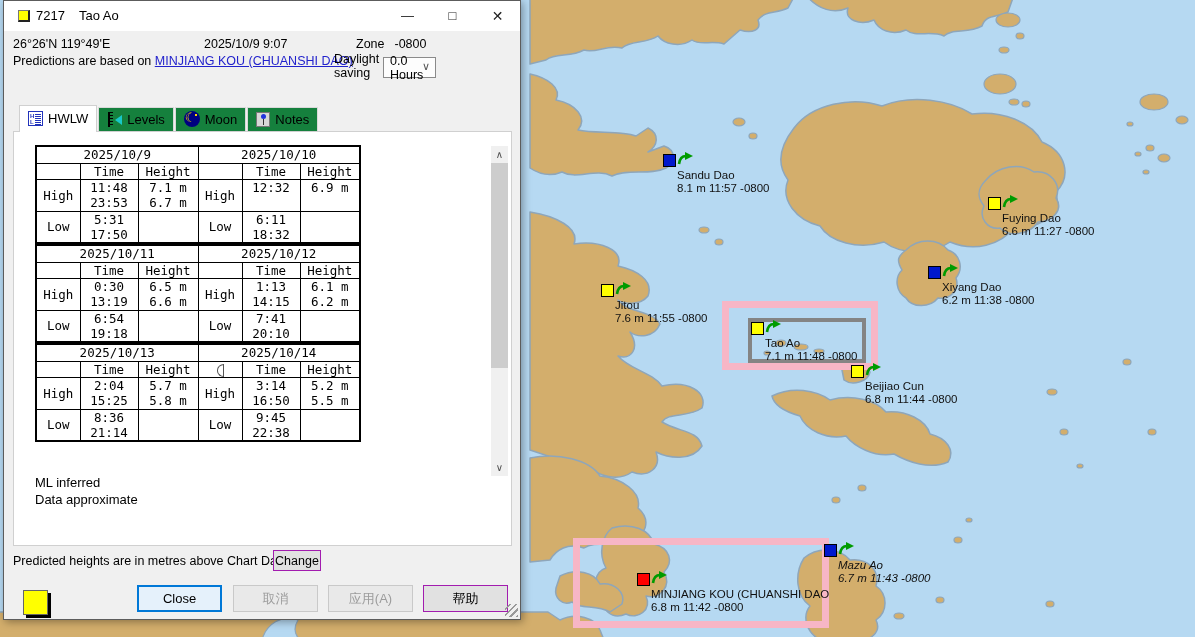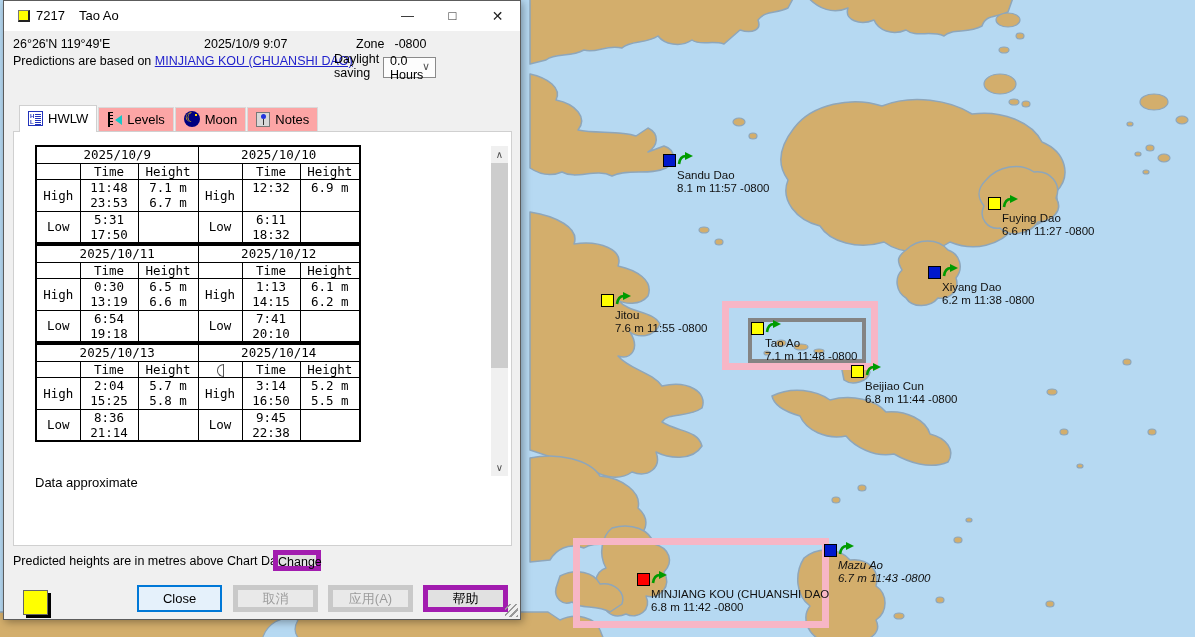--- a/index.html
+++ b/index.html
@@ -39,21 +39,21 @@
   .hdr-zone span+span { margin-left:10px; }
   .hdr-pred { position:absolute; left:9px; top:23px; }
   .hdr-pred a { color:#2222cc; text-decoration:underline; }
   .dls-label { position:absolute; left:330px; top:21px; line-height:14px; }
   .combo { position:absolute; left:379px; top:26px; width:53px; height:21px; background:#fdfdfd;
            border:1px solid #8a8a8a; font-size:12.5px; display:flex; align-items:center; padding-left:6px; }
   .combo .chev { position:absolute; right:5px; top:2px; color:#555; font-size:11px; }
 
   
   .tabs { position:absolute; left:15px; top:104px; display:flex; align-items:flex-end; }
-  .tab { display:flex; align-items:center; gap:5px; padding:3px 8px 4px; height:24px; background:#fca5a5;
+  .tab { display:flex; align-items:center; gap:5px; padding:3px 8px 4px; height:24px; background:#15803d;
          border:1px solid #d9d9d9; border-bottom:none; font-size:13px; margin-right:1px; position:relative; }
   .tab.active { background:#fff; height:27px; z-index:3; margin-bottom:-1px; border-color:#d0d0d0; }
 
   .ic { display:inline-block; position:relative; }
   .ic-hwlw { width:15px; height:15px; border:1px solid #2233bb; background:#fff; }
   .ic-hwlw i { position:absolute; left:1px; font-style:normal; font-weight:bold; font-size:6px; color:#2233bb; line-height:6px; }
   .ic-hwlw i:nth-child(1){ top:1px; } .ic-hwlw i:nth-child(2){ top:7px; }
   .ic-hwlw u { position:absolute; right:1px; width:6px; height:5px; text-decoration:none;
                background:repeating-linear-gradient(#2233bb 0 1px, transparent 1px 2px); }
   .ic-hwlw u:nth-child(3){ top:2px; } .ic-hwlw u:nth-child(4){ top:8px; }
@@ -86,21 +86,21 @@
   
   .sbar { position:absolute; right:3px; top:14px; width:17px; height:330px; background:#f0f0f0; }
   .sbar .arr { position:absolute; left:0; width:17px; height:17px; color:#505050; font-size:10px;
                text-align:center; line-height:17px; }
   .sbar .arr.up{ top:0; } .sbar .arr.dn{ bottom:0; }
   .sbar .thumb { position:absolute; left:0; top:17px; width:17px; height:205px; background:#cdcdcd; }
 
   .notes { position:absolute; left:21px; top:342px; width:462px; font-size:13px; line-height:17px; color:#000; }
 
   .datum-row { position:absolute; left:9px; top:553px; font-size:12.5px; color:#000; }
-  .btn { font-size:13px; color:#000; background:#e1e1e1; border:5px solid #a21caf; text-align:center; cursor:default; }
+  .btn { font-size:13px; color:#000; background:#e1e1e1; border:1px solid #a21caf; text-align:center; cursor:default; }
   .btn-change { position:absolute; left:269px; top:549px; width:48px; height:21px; font-size:12.5px; }
   .btn-row-btn { position:absolute; top:584px; width:85px; height:27px; }
   .btn-close { left:133px; background:#e5f1fb; border:2px solid #0078d7; }
   .btn-cancel { left:229px; } .btn-apply { left:324px; }
   .btn-cancel, .btn-apply { background:#e9e9e9; border-color:#c9c9c9; color:#9c9c9c; }
   .btn-help { left:419px; }
 
   .swatch { position:absolute; left:19px; top:589px; width:25px; height:25px; background:#ffff00;
             border:1px solid #666; box-shadow:3px 3px 0 0 #000; }
   .grip { position:absolute; right:2px; bottom:2px; width:13px; height:13px;
@@ -197,21 +197,21 @@
     <span class="st-marker" data-marker="blue"></span>
     <svg class="st-arrow" width="18" height="16" viewBox="0 0 18 16">
         <path d="M2,14 Q3,6 9,6" fill="none" stroke="#009b00" stroke-width="2.6"></path>
         <path d="M8,2 L16,6 L8,10 Z" fill="#009b00"></path>
       </svg>
     <div class="st-label">
         <div>Xiyang Dao</div>
         <div>6.2 m 11:38 -0800</div>
       </div>
   </div>
-  <div class="station" style="left:601px;top:294px;">
+  <div class="station" style="left:601px;top:284px;">
     <span class="st-marker" data-marker="yellow"></span>
     <svg class="st-arrow" width="18" height="16" viewBox="0 0 18 16">
         <path d="M2,14 Q3,6 9,6" fill="none" stroke="#009b00" stroke-width="2.6"></path>
         <path d="M8,2 L16,6 L8,10 Z" fill="#009b00"></path>
       </svg>
     <div class="st-label">
         <div>Jitou</div>
         <div>7.6 m 11:55 -0800</div>
       </div>
   </div>
@@ -481,20 +481,21 @@
         </table>
     </div>
 
     <div class="sbar">
       <div class="arr up">∧</div>
       <div class="thumb"></div>
       <div class="arr dn">∨</div>
     </div>
 
     <div class="notes">
+      <div>ML inferred</div>
       <div>Data approximate</div>
     </div>
   </div>
 
   <div class="datum-row">Predicted heights are in metres above Chart Datum</div>
   <button class="btn btn-change">Change</button>
 
   <button class="btn btn-row-btn btn-close">Close</button>
   <button class="btn btn-row-btn btn-cancel">取消</button>
   <button class="btn btn-row-btn btn-apply">应用(A)</button>

